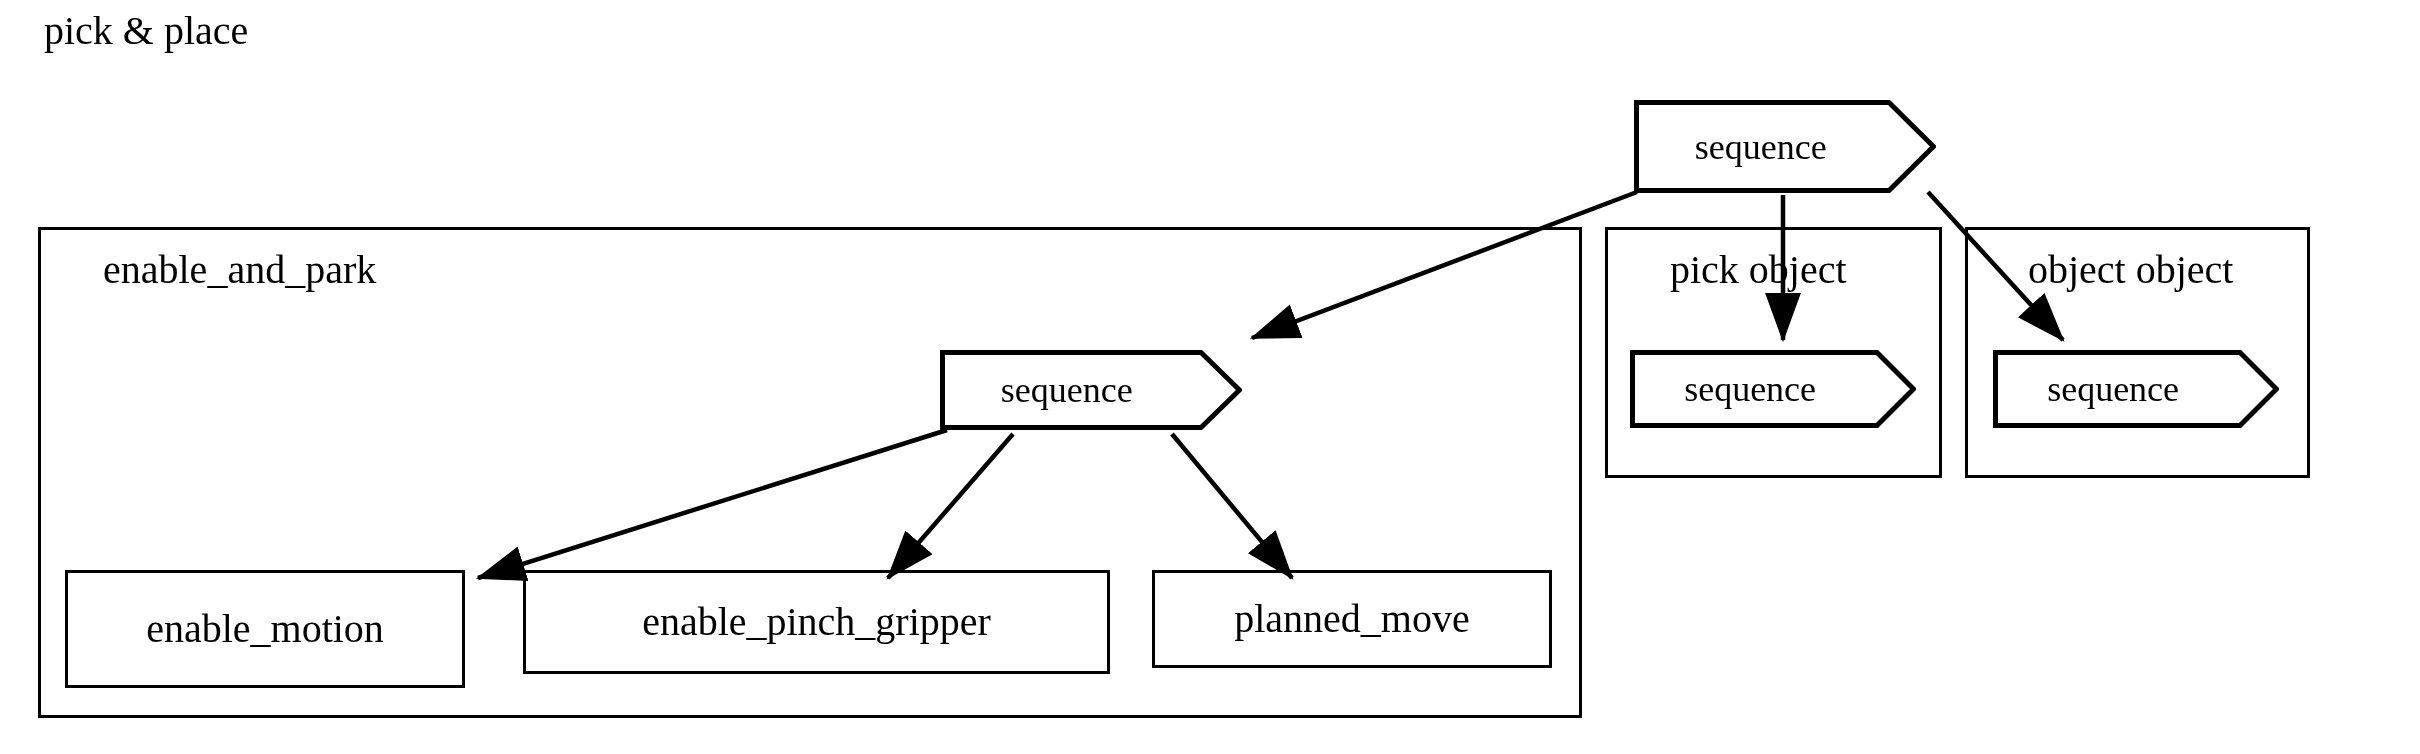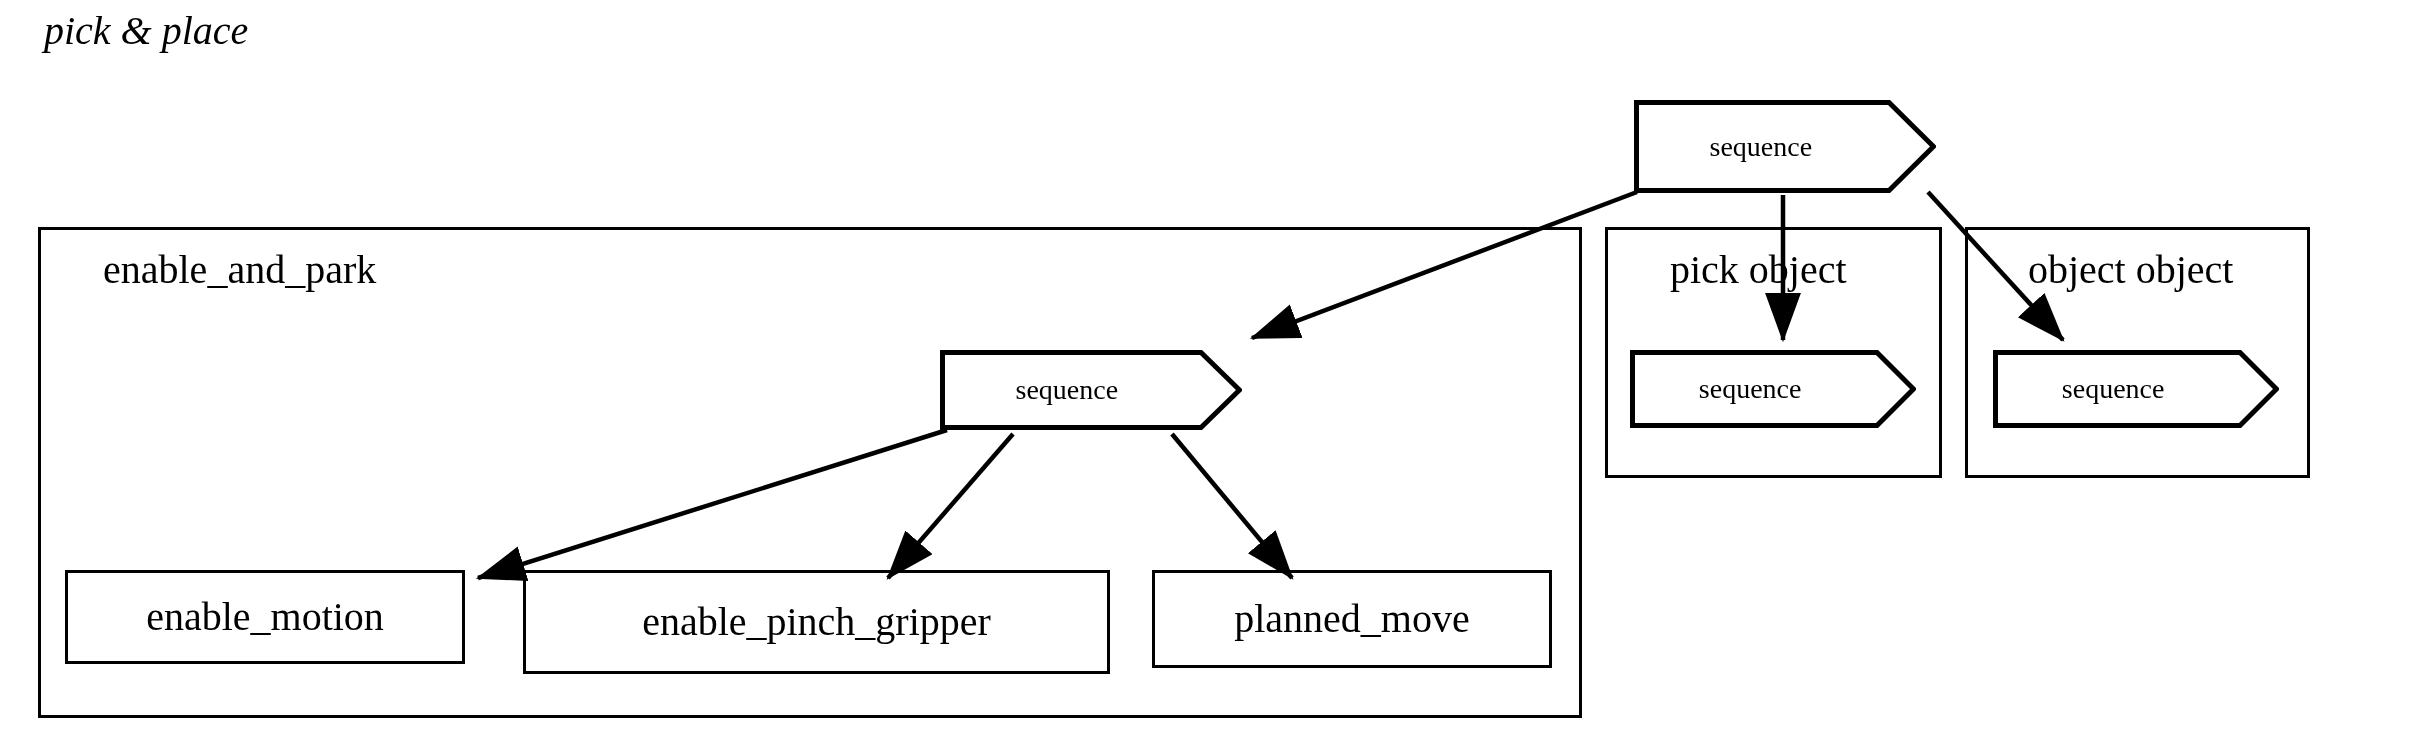--- a/index.html
+++ b/index.html
@@ -27,21 +27,20 @@
     pointer-events: none;
   }
 
   .diagram-title {
     position: absolute;
     left: 44px;
     top: 8px;
     font-size: 40px;
     line-height: 46px;
     white-space: nowrap;
-    font-style: italic;
   }
 
   
   .subtree {
     position: absolute;
     border: 3px solid #000000;
     background: transparent;
     box-sizing: border-box;
   }
   .subtree-label {
@@ -63,21 +62,21 @@
     width: 100%;
     height: 100%;
   }
   .seq-node .seq-text {
     position: absolute;
     left: 0;
     top: 50%;
     width: 84%;
     transform: translateY(-50%);
     text-align: center;
-    font-size: 28px;
+    font-size: 36px;
     line-height: 44px;
     white-space: nowrap;
   }
 
   
   .leaf-node {
     position: absolute;
     border: 3px solid #000000;
     box-sizing: border-box;
     background: transparent;
@@ -151,21 +150,21 @@
     <div class="seq-text">sequence</div>
   </div>
 
   <div class="seq-node" style="left:1993px; top:350px; width:286px; height:78px;">
     <svg class="seq-shape" viewBox="0 0 286 78" preserveAspectRatio="none" xmlns="http://www.w3.org/2000/svg">
       <path d="M2.5,2.5 L247,2.5 L283.5,39 L247,75.5 L2.5,75.5 Z" fill="#ffffff" stroke="#000000" stroke-width="5" vector-effect="non-scaling-stroke"></path>
     </svg>
     <div class="seq-text">sequence</div>
   </div>
 
-  <div class="leaf-node" style="left:65px; top:570px; width:400px; height:94px;">
+  <div class="leaf-node" style="left:65px; top:570px; width:400px; height:118px;">
     <span class="leaf-text">enable_motion</span>
   </div>
 
   <div class="leaf-node" style="left:523px; top:570px; width:587px; height:104px;">
     <span class="leaf-text">enable_pinch_gripper</span>
   </div>
 
   <div class="leaf-node" style="left:1152px; top:570px; width:400px; height:98px;">
     <span class="leaf-text">planned_move</span>
   </div>

